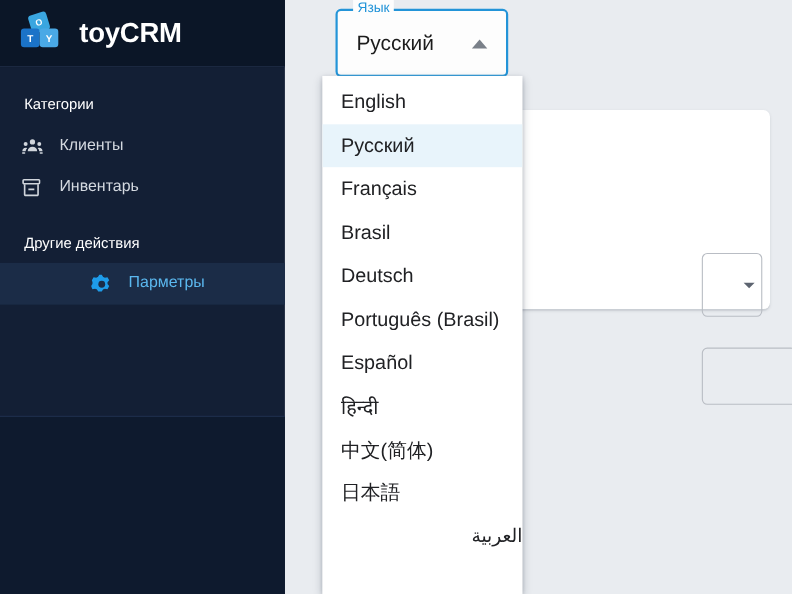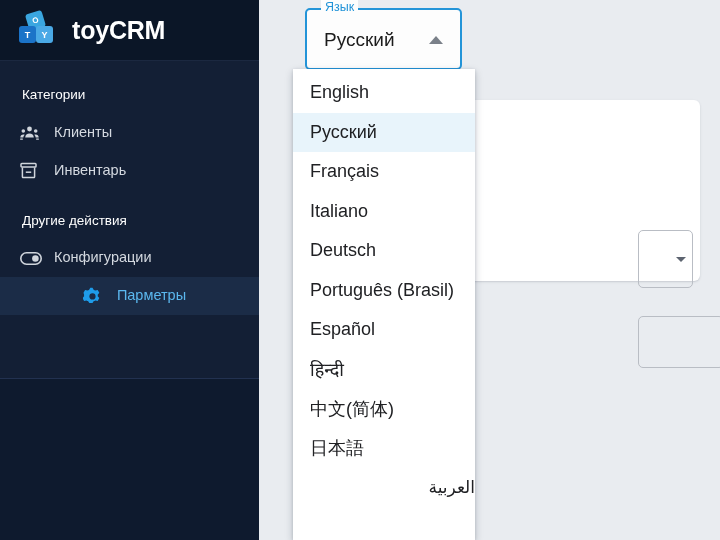--- a/index.html
+++ b/index.html
@@ -311,29 +311,20 @@
           </svg>
         </span>
         <span class="nav-label">Инвентарь</span>
       </div>
     </div>
 
     <div class="nav-section-title section-other">Другие действия</div>
     <div class="nav-list">
 
 
-      <div class="nav-item">
-        <span class="nav-icon">
-          <svg width="22" height="13" viewBox="0 0 22 13" fill="none">
-            <rect x="0.8" y="0.8" width="20.4" height="11.4" rx="5.7" stroke="currentColor" stroke-width="1.6"></rect>
-            <circle cx="15.4" cy="6.5" r="3.3" fill="currentColor"></circle>
-          </svg>
-        </span>
-        <span class="nav-label">Конфигурации</span>
-      </div>
 
       <div class="nav-item active">
         <span class="nav-icon">
           <svg width="19" height="19" viewBox="0 0 19 19" fill="currentColor">
             <path d="M9.5 0.8l1.3 2.1c.5.1 1 .3 1.5.6l2.4-.5 1.6 2.8-1.6 1.9c.1.5.1 1 0 1.5l1.6 1.9-1.6 2.8-2.4-.5c-.5.3-1 .5-1.5.6l-1.3 2.1-3.2-.0-1.3-2.1c-.5-.1-1-.3-1.5-.6l-2.4.5-1.6-2.8 1.6-1.9a6 6 0 010-1.5L0.5 5.8l1.6-2.8 2.4.5c.5-.3 1-.5 1.5-.6L7.3.8z"></path>
             <circle cx="9.5" cy="9.4" r="3.1" fill="#1b2c47"></circle>
           </svg>
         </span>
         <span class="nav-label">Парметры</span>
       </div>
@@ -347,21 +338,21 @@
     <div class="select-outline"></div>
     <span class="select-label">Язык</span>
     <span class="select-value">Русский</span>
     <span class="select-arrow"></span>
   </div>
 
   <div class="dropdown" id="language-dropdown">
       <div class="dd-option">English</div>
       <div class="dd-option selected">Русский</div>
       <div class="dd-option">Français</div>
-      <div class="dd-option">Italiano</div>
+      <div class="dd-option">Brasil</div>
       <div class="dd-option">Deutsch</div>
       <div class="dd-option">Português (Brasil)</div>
       <div class="dd-option">Español</div>
       <div class="dd-option">हिन्दी</div>
       <div class="dd-option">中文(简体)</div>
       <div class="dd-option">日本語</div>
       <div class="dd-option rtl">العربية</div>
     </div>
 
 </div>

